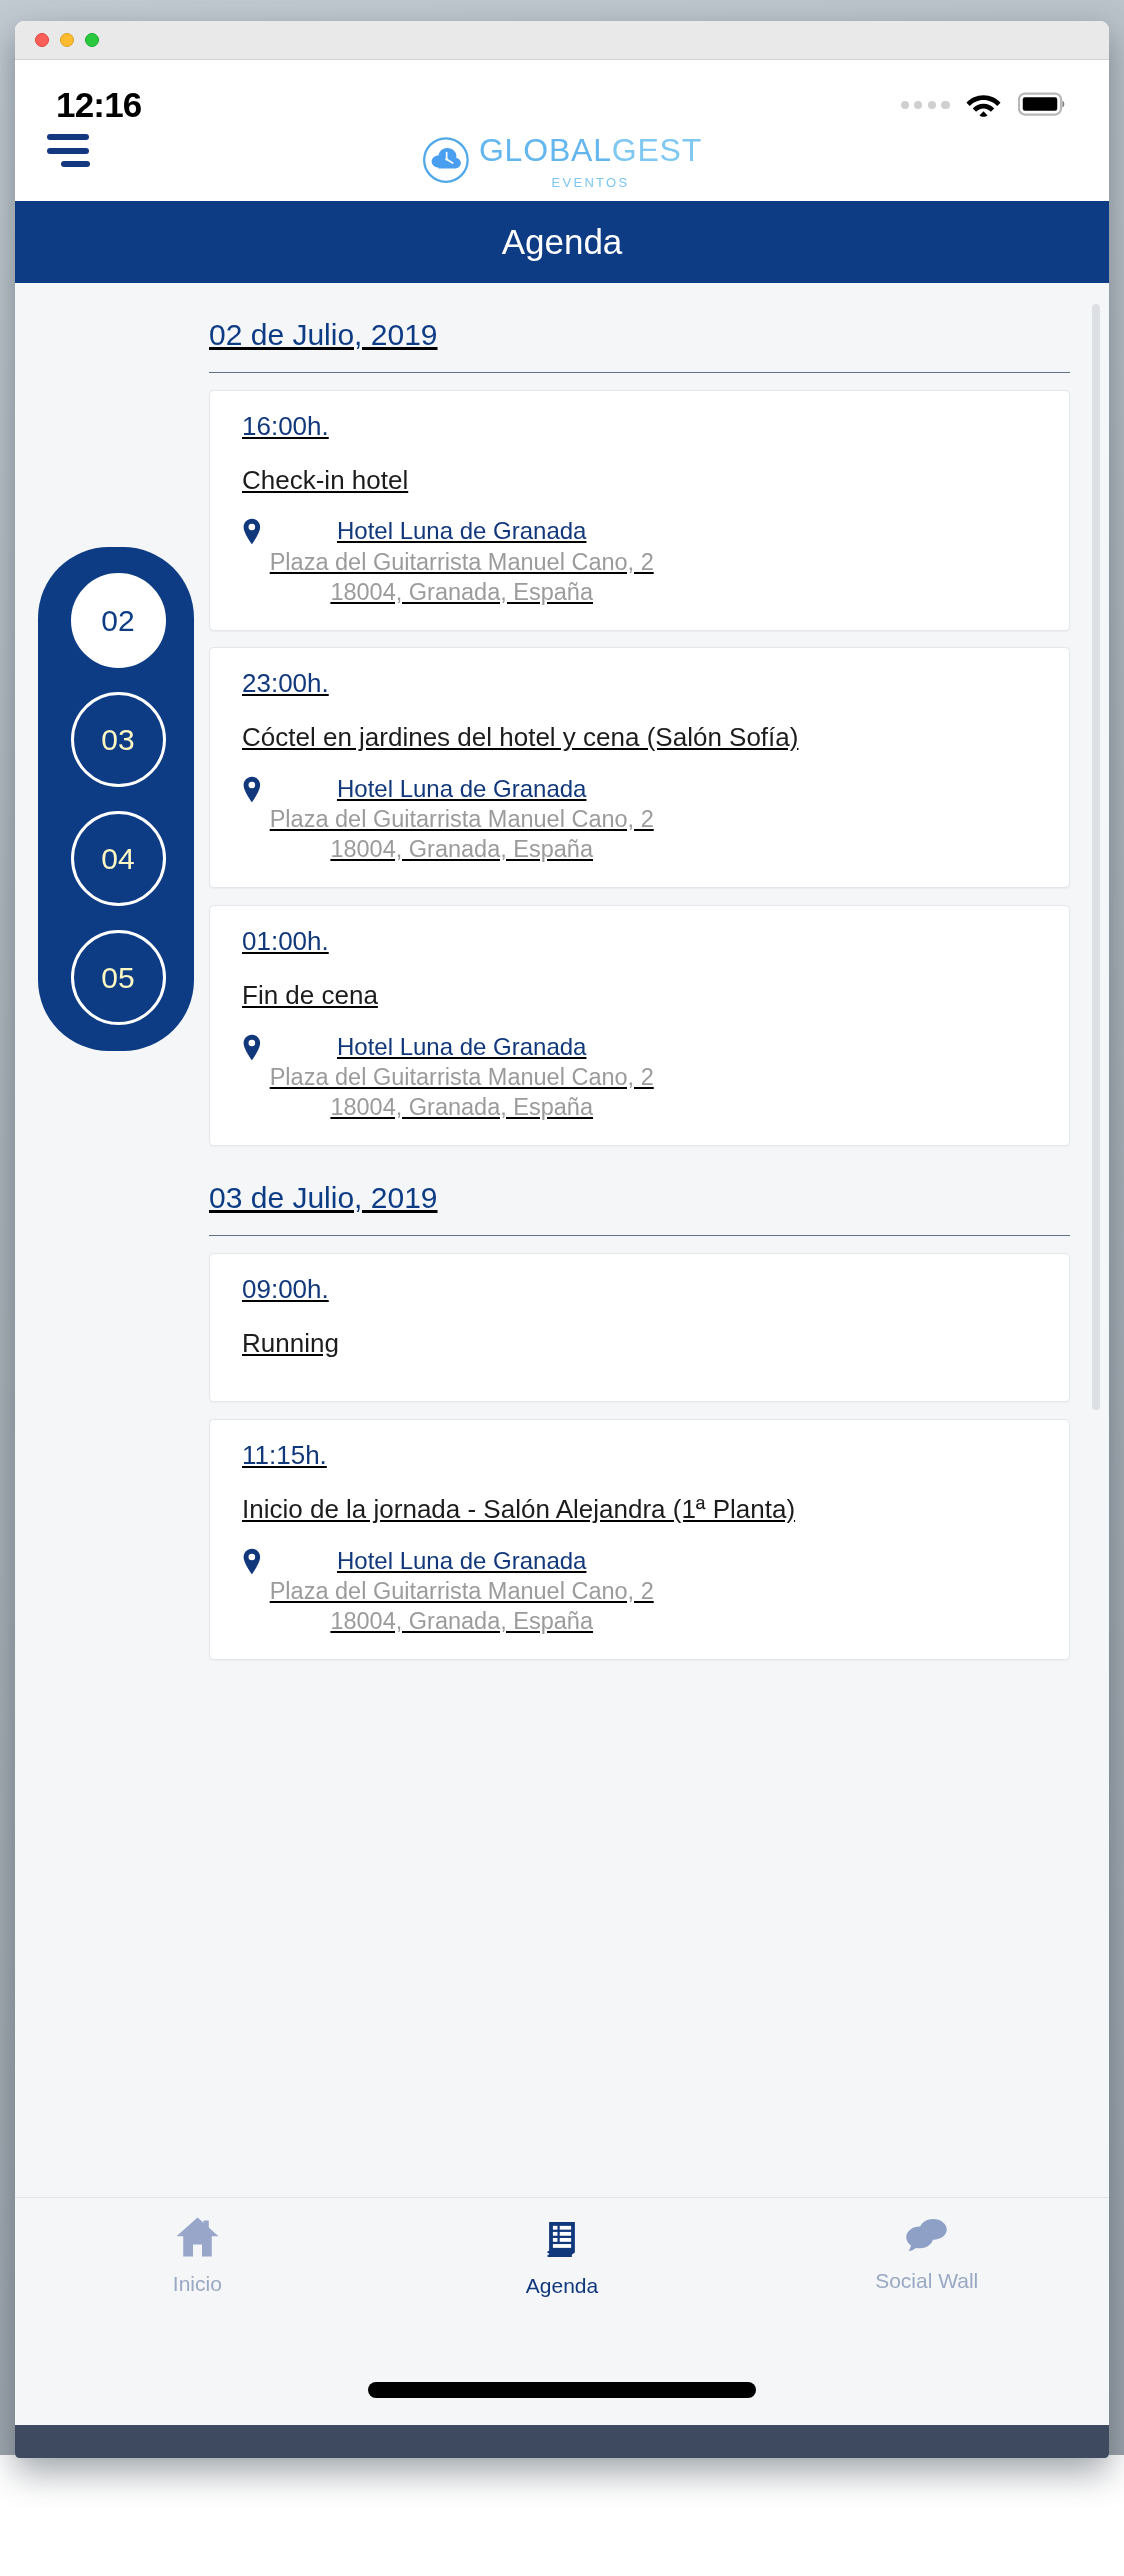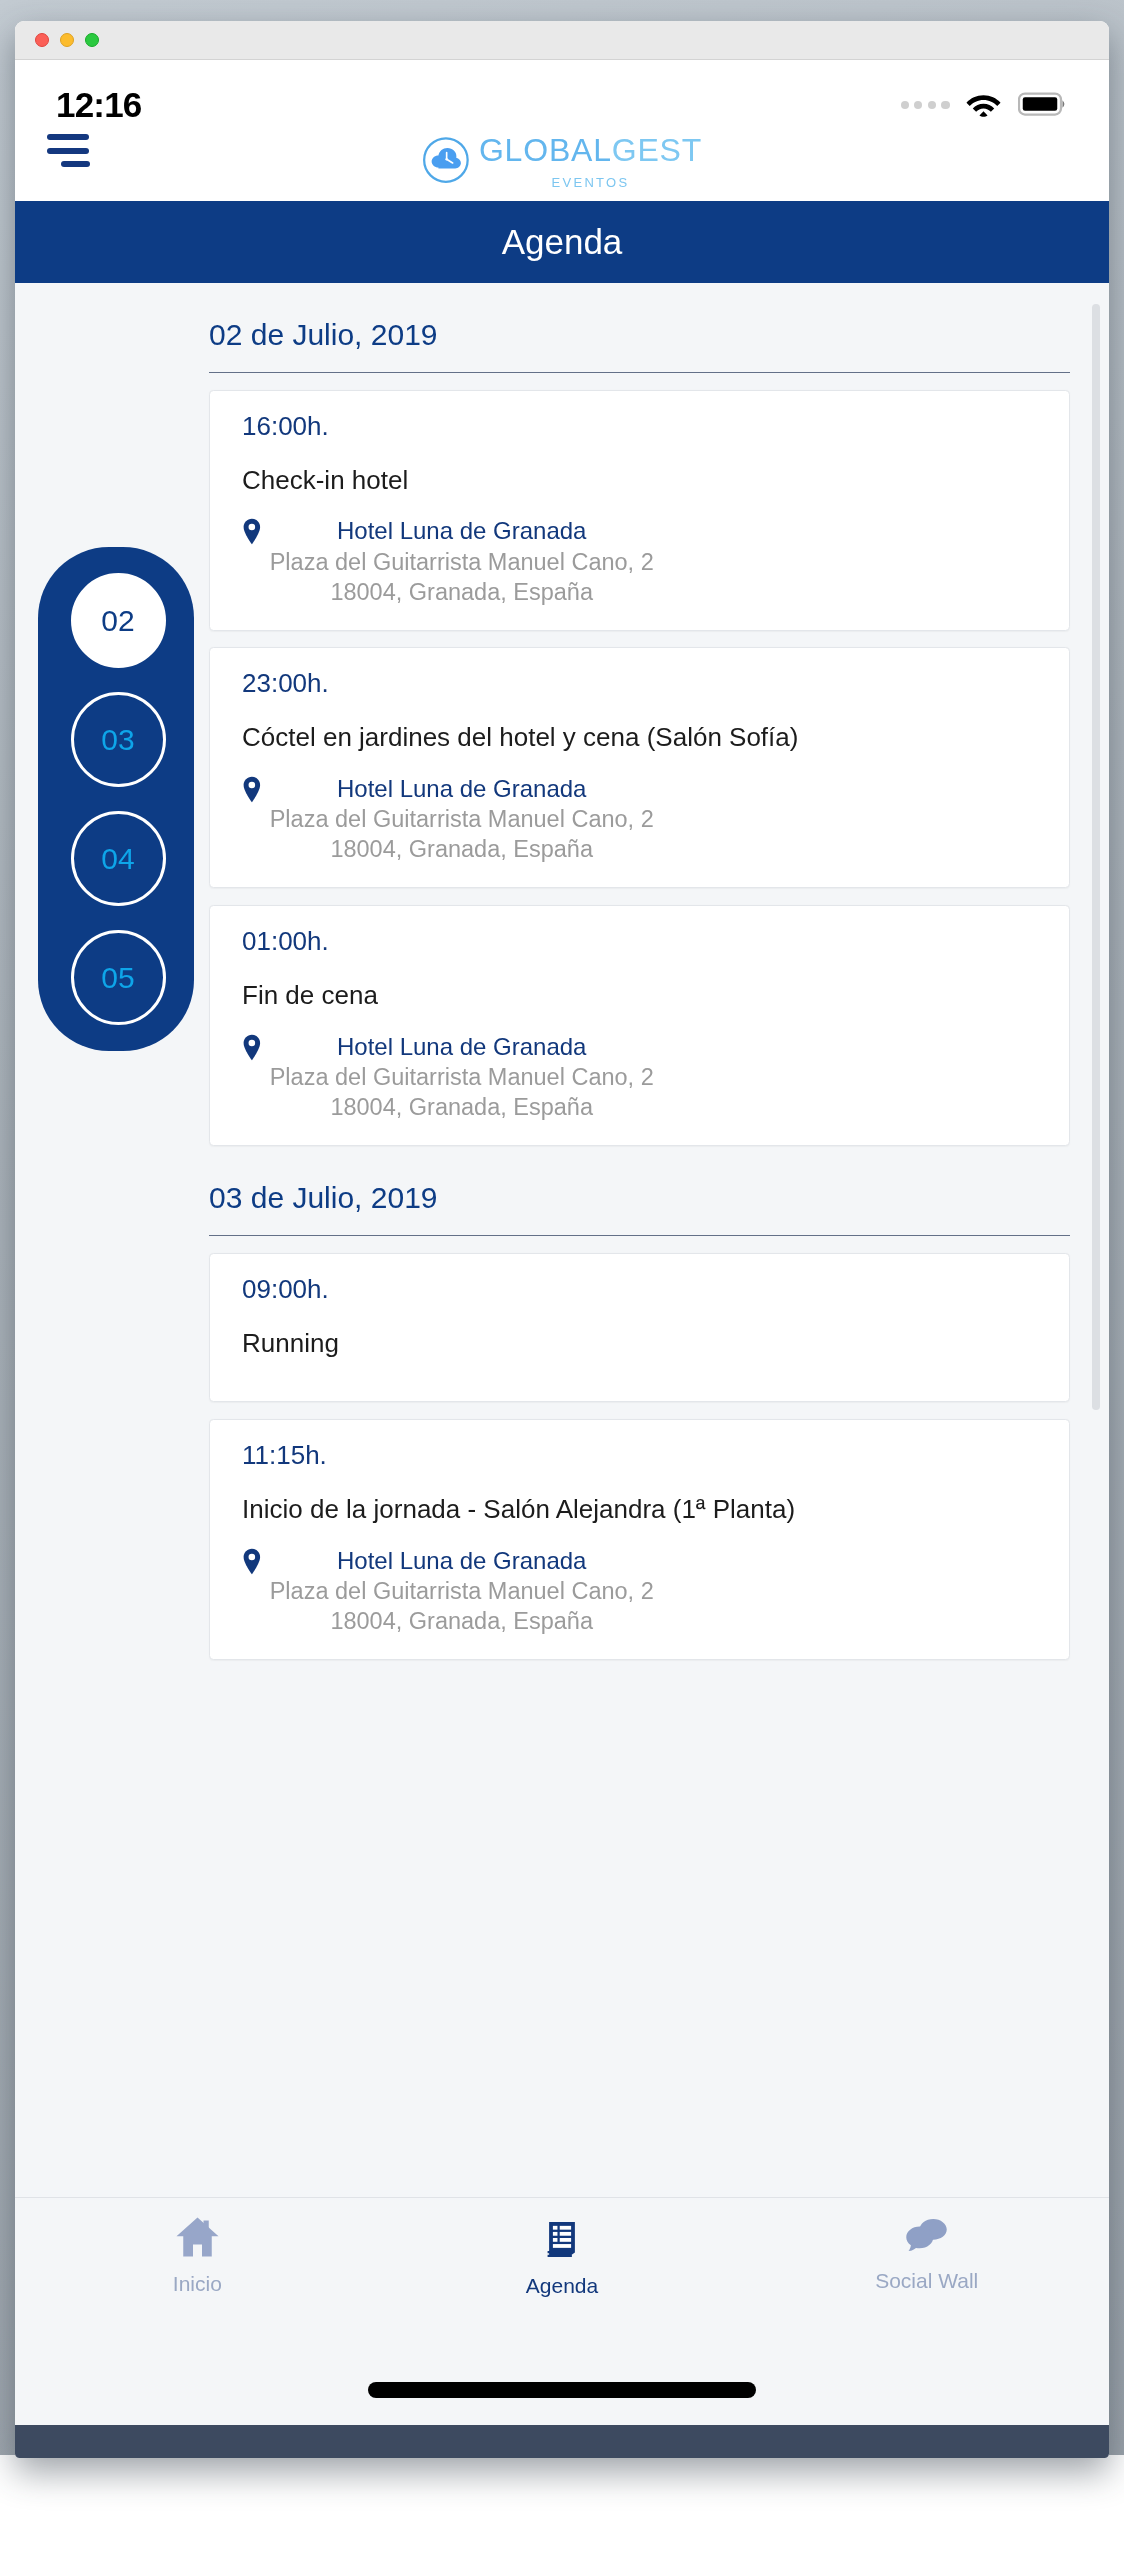--- a/index.html
+++ b/index.html
@@ -143,20 +143,21 @@
     font-weight: 400;
   }
 
   
   #content {
     flex: 1 1 auto;
     background: #f4f6f8;
     position: relative;
     overflow: hidden;
     padding: 0 19.7px 0 0;
+    text-decoration: underline;
   }
   #scroll-track {
     position: absolute;
     right: 9px; top: 15px; bottom: 4.5px;
     width: 7.6px;
   }
   #scroll-thumb {
     position: absolute;
     top: 6px;
     left: 0;
@@ -231,21 +232,21 @@
     flex-direction: column;
     align-items: center;
     gap: 24px;
     z-index: 5;
   }
   .day-chip {
     width: 95px; height: 95px;
     border-radius: 50%;
     display: flex; align-items: center; justify-content: center;
     font-size: 30px;
-    color: #0ea5e9;
+    color: #fef9c3;
     border: 3px solid #ffffff;
     cursor: pointer;
   }
   .day-chip.active {
     background: #ffffff;
     color: #0d3c85;
   }
 
   
   #tabbar {

